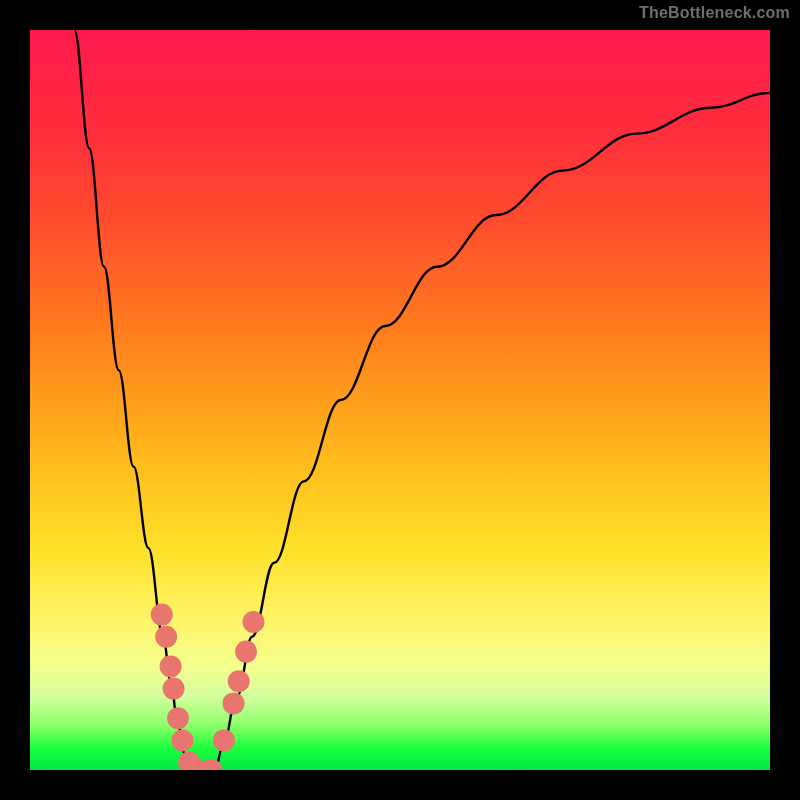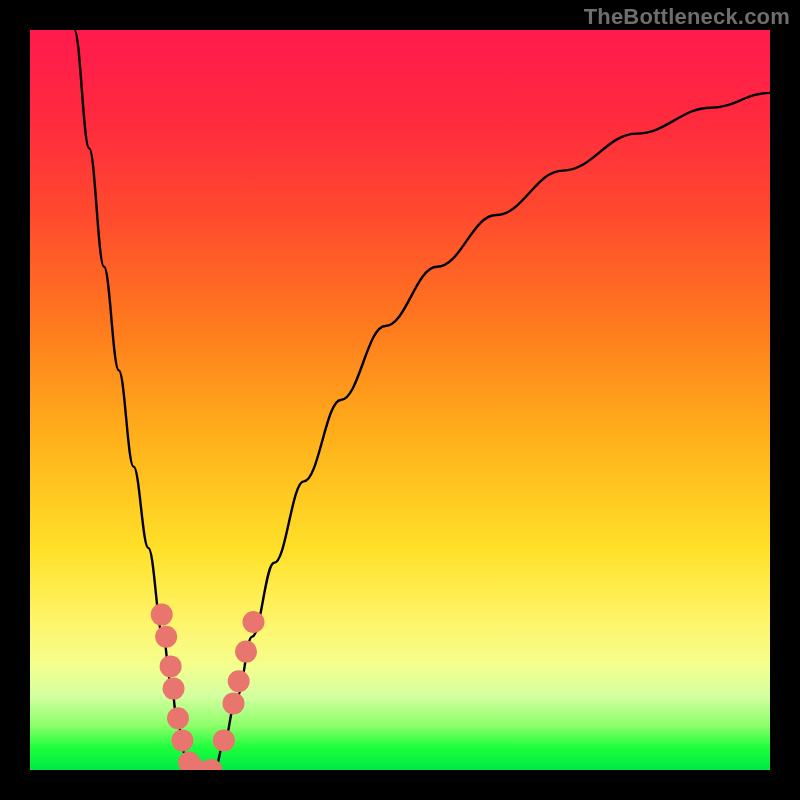--- a/index.html
+++ b/index.html
@@ -43,21 +43,21 @@
       #8cff6a 94%,
       #1cff3c 97%,
       #00e845 100%
     );
   }
   .watermark {
     position: absolute;
     top: 4px;
     right: 10px;
     color: #6e6e6e;
-    font-size: 22px;
+    font-size: 16px;
     font-weight: 600;
     pointer-events: none;
     letter-spacing: 0.2px;
   }
   svg.curves {
     position: absolute;
     inset: 0;
   }
 </style>
 </head>

